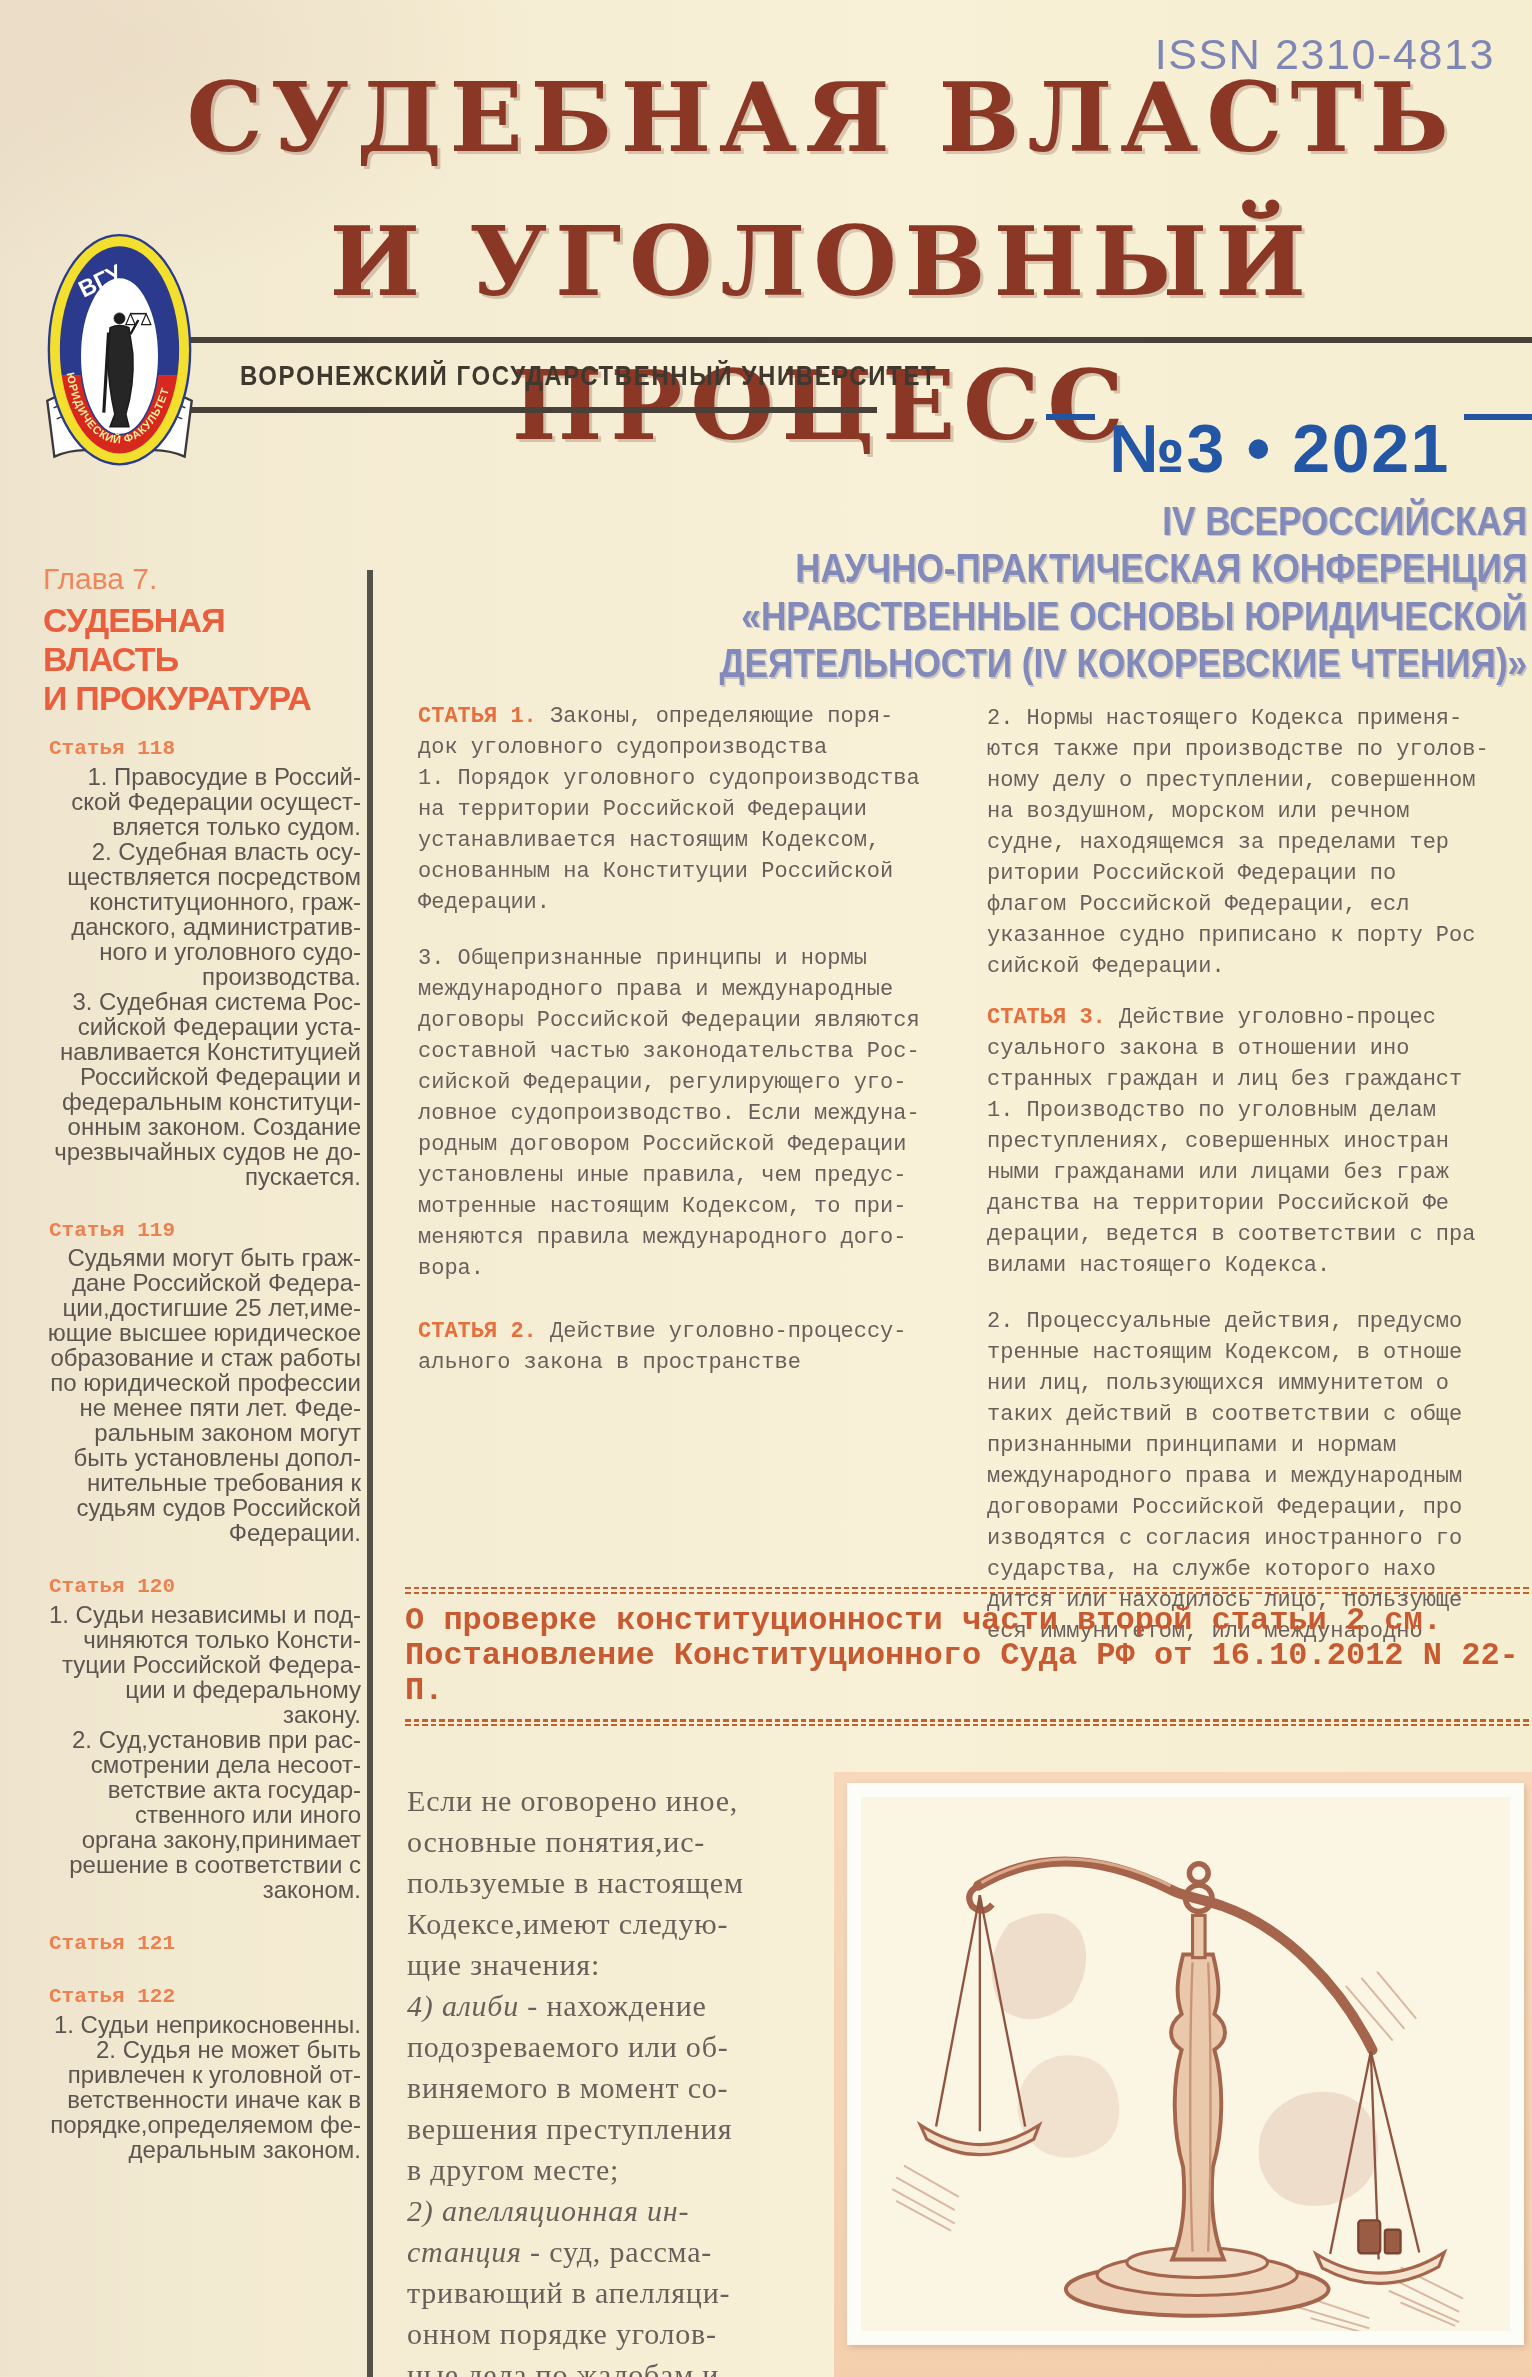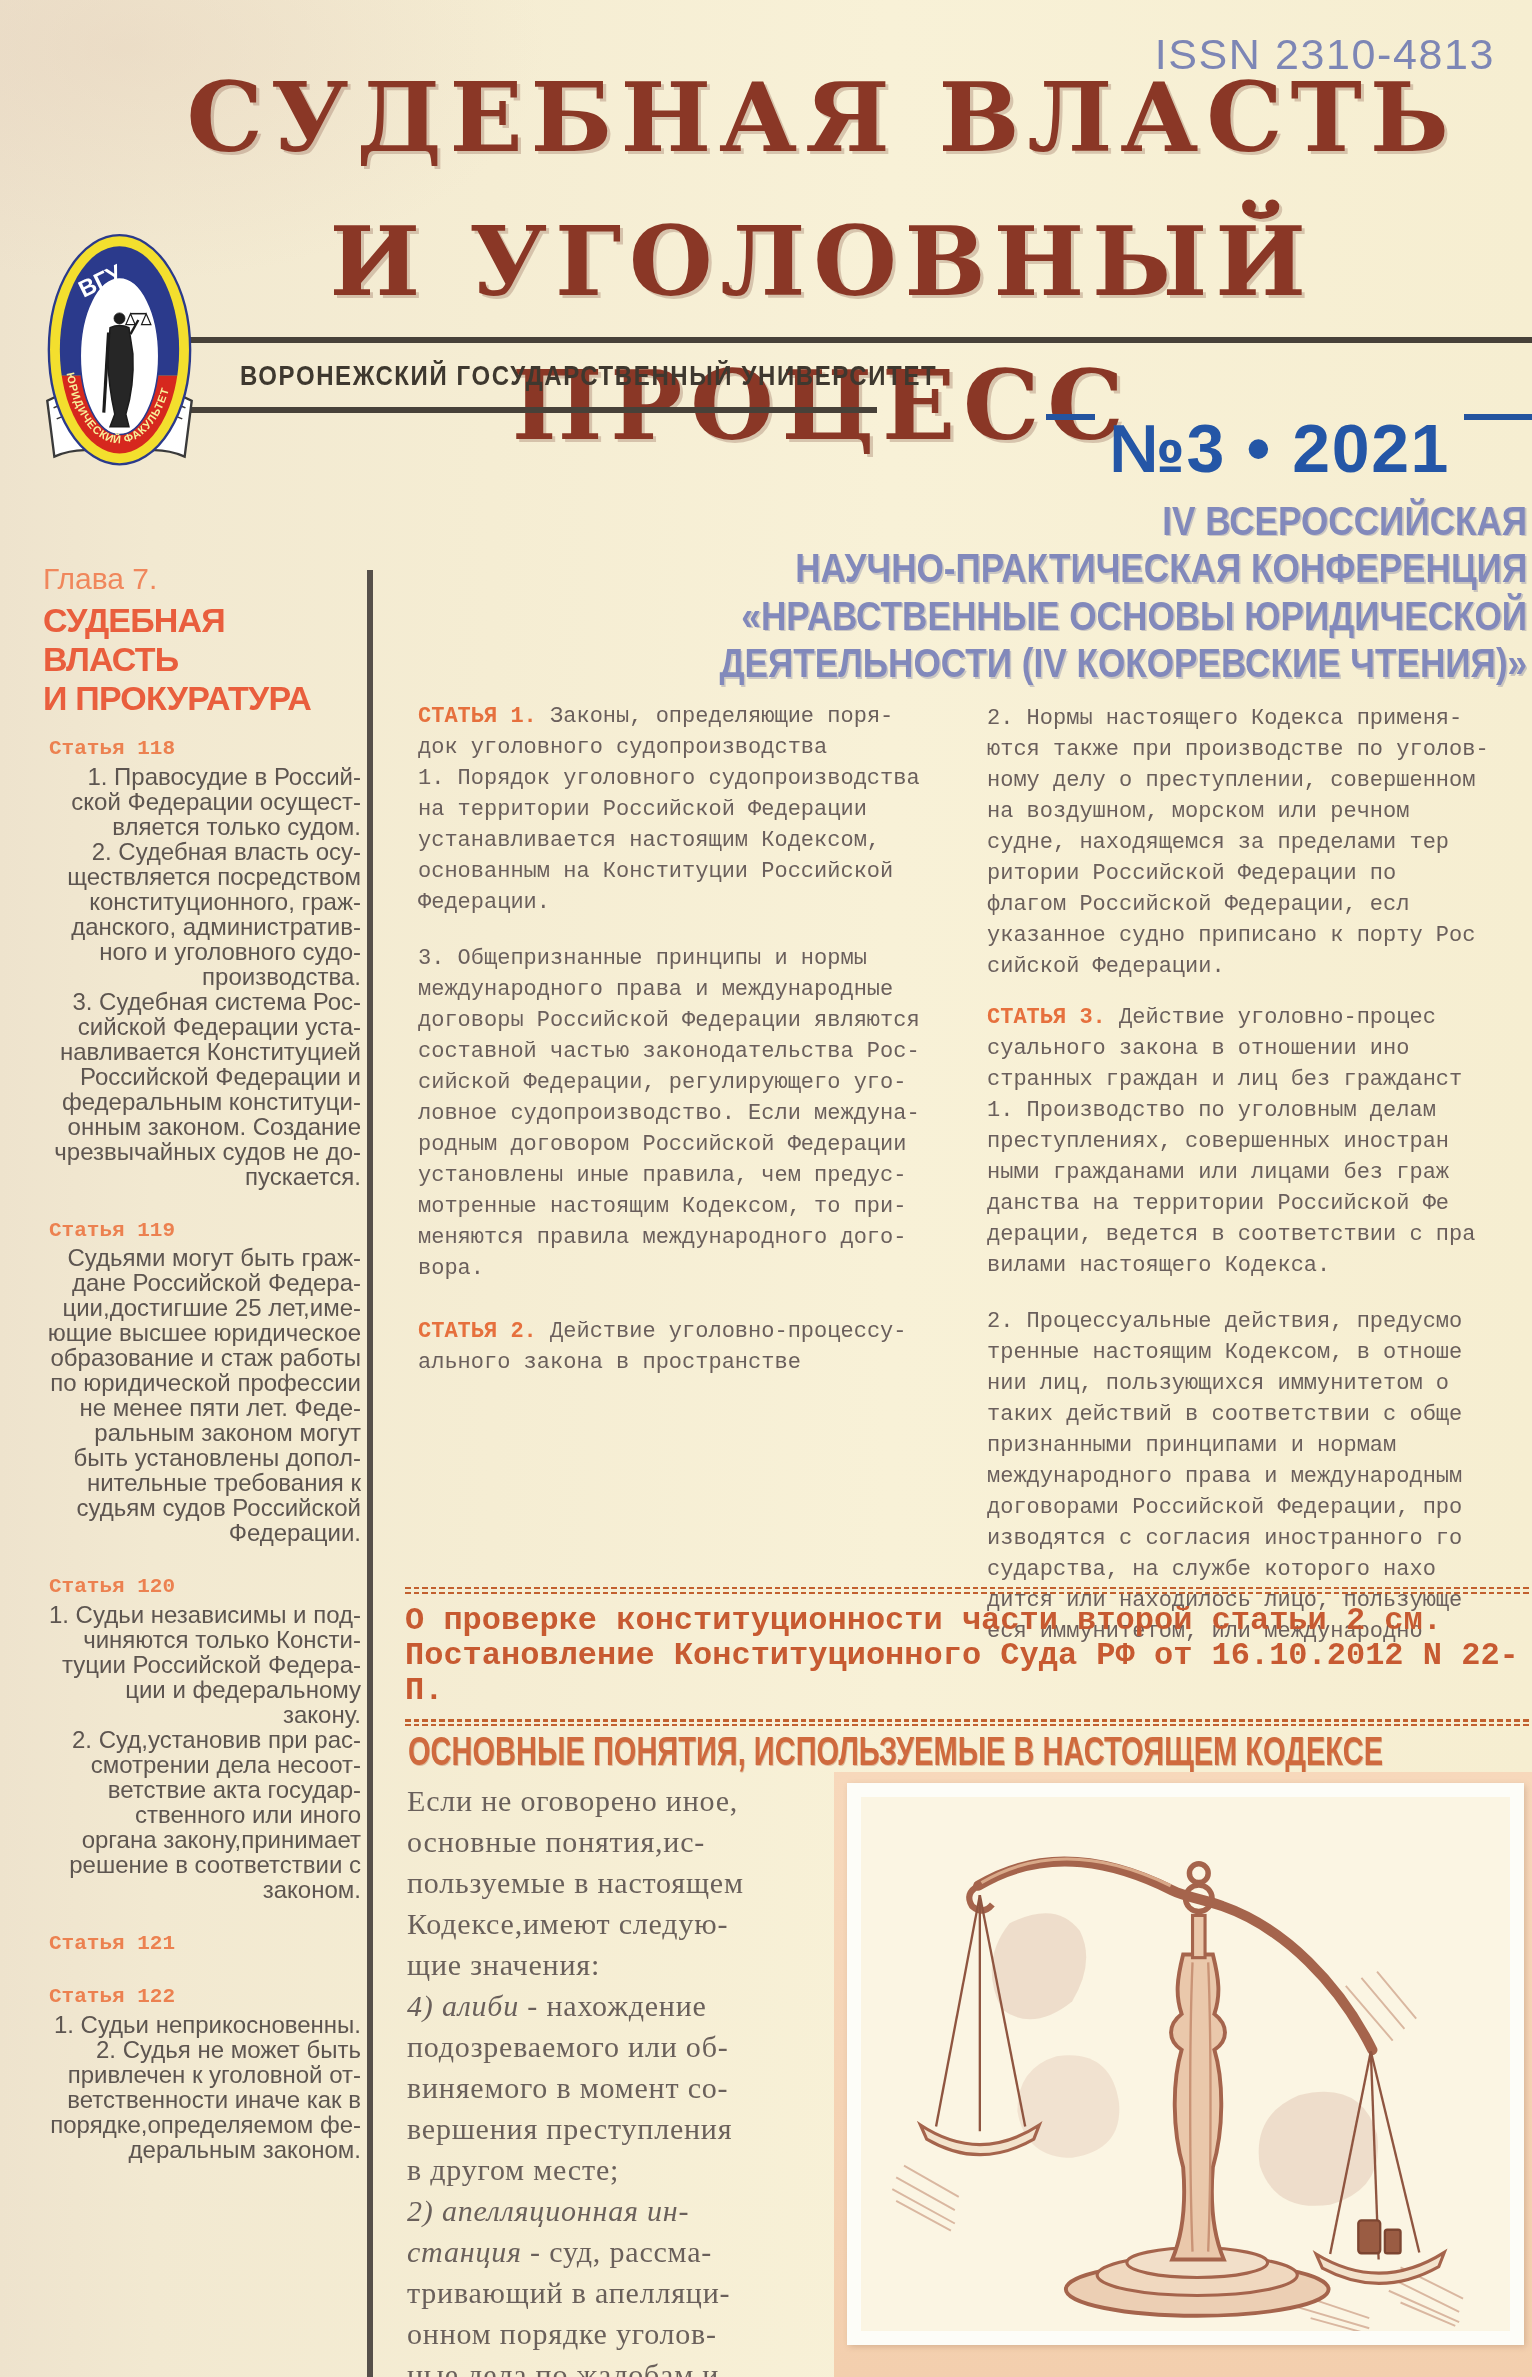--- a/index.html
+++ b/index.html
@@ -290,23 +290,20 @@
         <i></i>
       </div>
     <div class="note-text">О проверке конституционности части второй статьи 2 см.
 Постановление Конституционного Суда РФ от 16.10.2012 N 22-П.</div>
     <div class="dashline">
         <i></i>
         <i></i>
       </div>
   </div>
 
-  <div class="defs-header">
-    <span>ОСНОВНЫЕ ПОНЯТИЯ, ИСПОЛЬЗУЕМЫЕ В НАСТОЯЩЕМ КОДЕКСЕ</span>
-  </div>
 
   <div class="defs-text"><span>Если не оговорено иное,
 основные понятия,ис-
 пользуемые в настоящем
 Кодексе,имеют следую-
 щие значения:
 </span><span class="term">4) алиби</span><span> - нахождение
 подозреваемого или об-
 виняемого в момент со-
 вершения преступления

